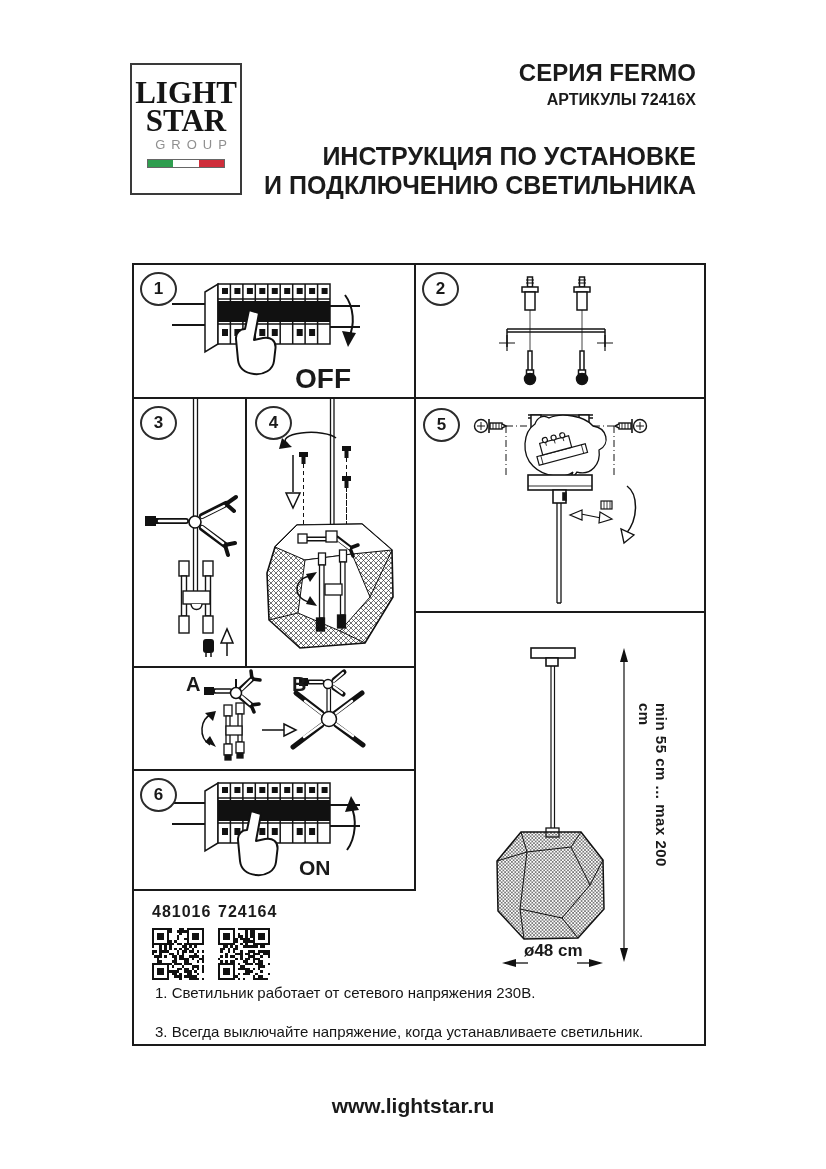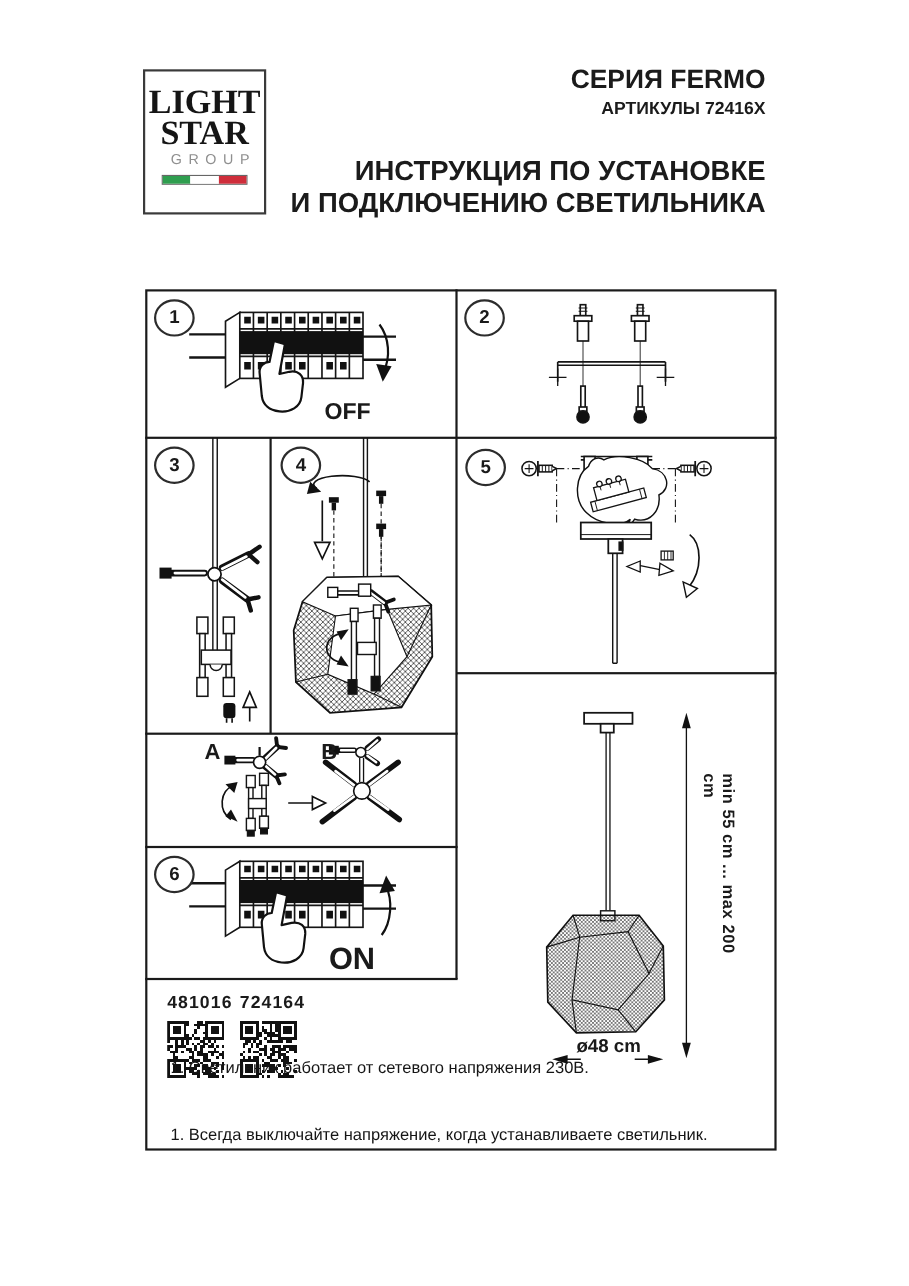--- a/index.html
+++ b/index.html
@@ -67,21 +67,21 @@
         <path d="M90,25 h6 v6 h-6 z M102.4,25 h6 v6 h-6 z M114.9,25 h6 v6 h-6 z M127.3,25 h6 v6 h-6 z M139.8,25 h6 v6 h-6 z M152.2,25 h6 v6 h-6 z M164.7,25 h6 v6 h-6 z M177.1,25 h6 v6 h-6 z M189.6,25 h6 v6 h-6 z" fill="#111" stroke="none"></path>
         <rect x="86" y="38" width="112" height="21" fill="#111" stroke="none"></rect>
         <path d="M90,66 h6 v7 h-6 z M102.4,66 h6 v7 h-6 z M114.9,66 h6 v7 h-6 z M127.3,66 h6 v7 h-6 z M139.8,66 h6 v7 h-6 z M164.7,66 h6 v7 h-6 z M177.1,66 h6 v7 h-6 z" fill="#111" stroke="none"></path>
         <path d="M40,41 H73 M40,62 H73 M198,43 H228 M198,64 H228" stroke-width="2.2"></path>
       </g>
       <path d="M117,47 l10,3 -5,27 9,-2 c8,-1.5 13,3 12.5,10 l-1.5,13 c-1,9 -10,14 -20,13 c-9,-1 -15,-6 -16,-14 l-2,-21 c-0.5,-6 4,-10 9,-10 z" fill="#fff" stroke="#111" stroke-width="2" stroke-linejoin="round"></path>
       <path d="M213,32 C222,44 223,62 217,74" fill="none" stroke="#111" stroke-width="2"></path>
       <polygon points="210,68 216,84 224,70" fill="#111"></polygon>
     </svg>
     <span class="badge" style="left:8px;top:9px">1</span>
-    <span class="lbl" style="left:163px;top:100px;font-size:21px">OFF</span>
+    <span class="lbl" style="left:163px;top:100px;font-size:28px">OFF</span>
   </div>
 
   <div class="panel" style="left:415px;top:263px;width:291px;height:135px">
     <svg width="291" height="135" viewBox="0 0 291 135">
       <g stroke="#151515" fill="#fff" stroke-width="1.5">
         <path d="M115,22 V110 M167,22 V110" stroke-width="0.8"></path>
         <g>
           <rect x="112.5" y="14" width="5" height="10"></rect>
           <path d="M111,17 h8 M111,20 h8" stroke-width="1"></path>
           <rect x="107" y="24" width="16" height="5"></rect>
@@ -325,21 +325,21 @@
         <path d="M90,17 h6 v6 h-6 z M102.4,17 h6 v6 h-6 z M114.9,17 h6 v6 h-6 z M127.3,17 h6 v6 h-6 z M139.8,17 h6 v6 h-6 z M152.2,17 h6 v6 h-6 z M164.7,17 h6 v6 h-6 z M177.1,17 h6 v6 h-6 z M189.6,17 h6 v6 h-6 z" fill="#111" stroke="none"></path>
         <rect x="86" y="30" width="112" height="21" fill="#111" stroke="none"></rect>
         <path d="M90,58 h6 v7 h-6 z M102.4,58 h6 v7 h-6 z M114.9,58 h6 v7 h-6 z M127.3,58 h6 v7 h-6 z M139.8,58 h6 v7 h-6 z M164.7,58 h6 v7 h-6 z M177.1,58 h6 v7 h-6 z" fill="#111" stroke="none"></path>
         <path d="M40,33 H73 M40,54 H73 M198,35 H228 M198,56 H228" stroke-width="2.2"></path>
       </g>
       <path d="M119,41 l10,3 -5,27 9,-2 c8,-1.5 13,3 12.5,10 l-1.5,13 c-1,9 -10,14 -20,13 c-9,-1 -15,-6 -16,-14 l-2,-21 c-0.5,-6 4,-10 9,-10 z" fill="#fff" stroke="#111" stroke-width="2" stroke-linejoin="round"></path>
       <path d="M215,80 C224,68 225,48 219,36" fill="none" stroke="#111" stroke-width="2"></path>
       <polygon points="213,42 219,26 227,40" fill="#111"></polygon>
     </svg>
     <span class="badge" style="left:8px;top:8px">6</span>
-    <span class="lbl" style="left:167px;top:86px;font-size:28px">ON</span>
+    <span class="lbl" style="left:167px;top:86px;font-size:21px">ON</span>
   </div>
 
   <div class="panel" style="left:415px;top:612px;width:291px;height:420px">
     <svg width="291" height="420" viewBox="0 0 291 420">
       <defs>
         <pattern id="xhL" width="3.4" height="3.4" patternUnits="userSpaceOnUse">
           <path d="M0,3.4 L3.4,0 M0,0 L3.4,3.4" stroke="#2b2b2b" stroke-width="0.55" fill="none"></path>
         </pattern>
       </defs>
       <g stroke="#151515" fill="#fff" stroke-width="1.6">
@@ -652,17 +652,18 @@
       <rect x="18" y="20" width="1" height="1" fill="#111"></rect>
       <rect x="19" y="20" width="1" height="1" fill="#111"></rect>
       <rect x="0.5" y="0.5" width="6" height="6" fill="none" stroke="#111"></rect>
       <rect x="2" y="2" width="3" height="3" fill="#111"></rect>
       <rect x="14.5" y="0.5" width="6" height="6" fill="none" stroke="#111"></rect>
       <rect x="16" y="2" width="3" height="3" fill="#111"></rect>
       <rect x="0.5" y="14.5" width="6" height="6" fill="none" stroke="#111"></rect>
       <rect x="2" y="16" width="3" height="3" fill="#111"></rect>
     </svg>
 
-  <div class="note" style="left:155px;top:962px">1. Светильник работает от сетевого напряжения 230В.</div>
-  <div class="note" style="left:155px;top:1023px">1. Всегда выключайте напряжение, когда устанавливаете светильник.</div>
-
+  <div class="note" style="left:155px;top:984px">1. Светильник работает от сетевого напряжения 230В.</div>
+  <div class="note" style="left:155px;top:1023px">3. Всегда выключайте напряжение, когда устанавливаете светильник.</div>
+
+  <div class="footer">www.lightstar.ru</div>
 
 </div>
 
 </body></html>

